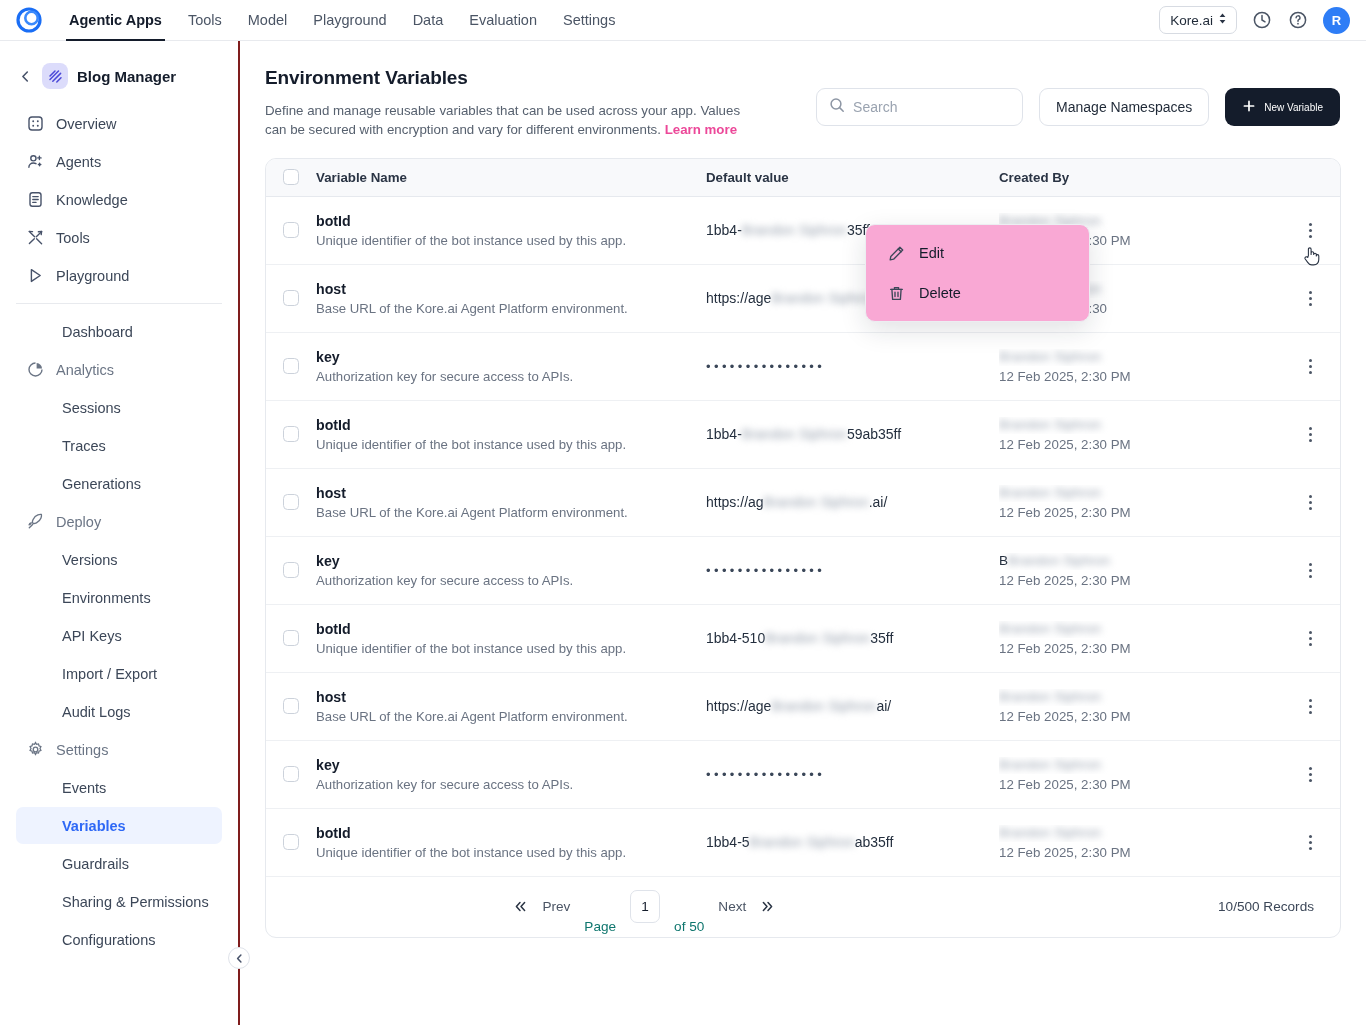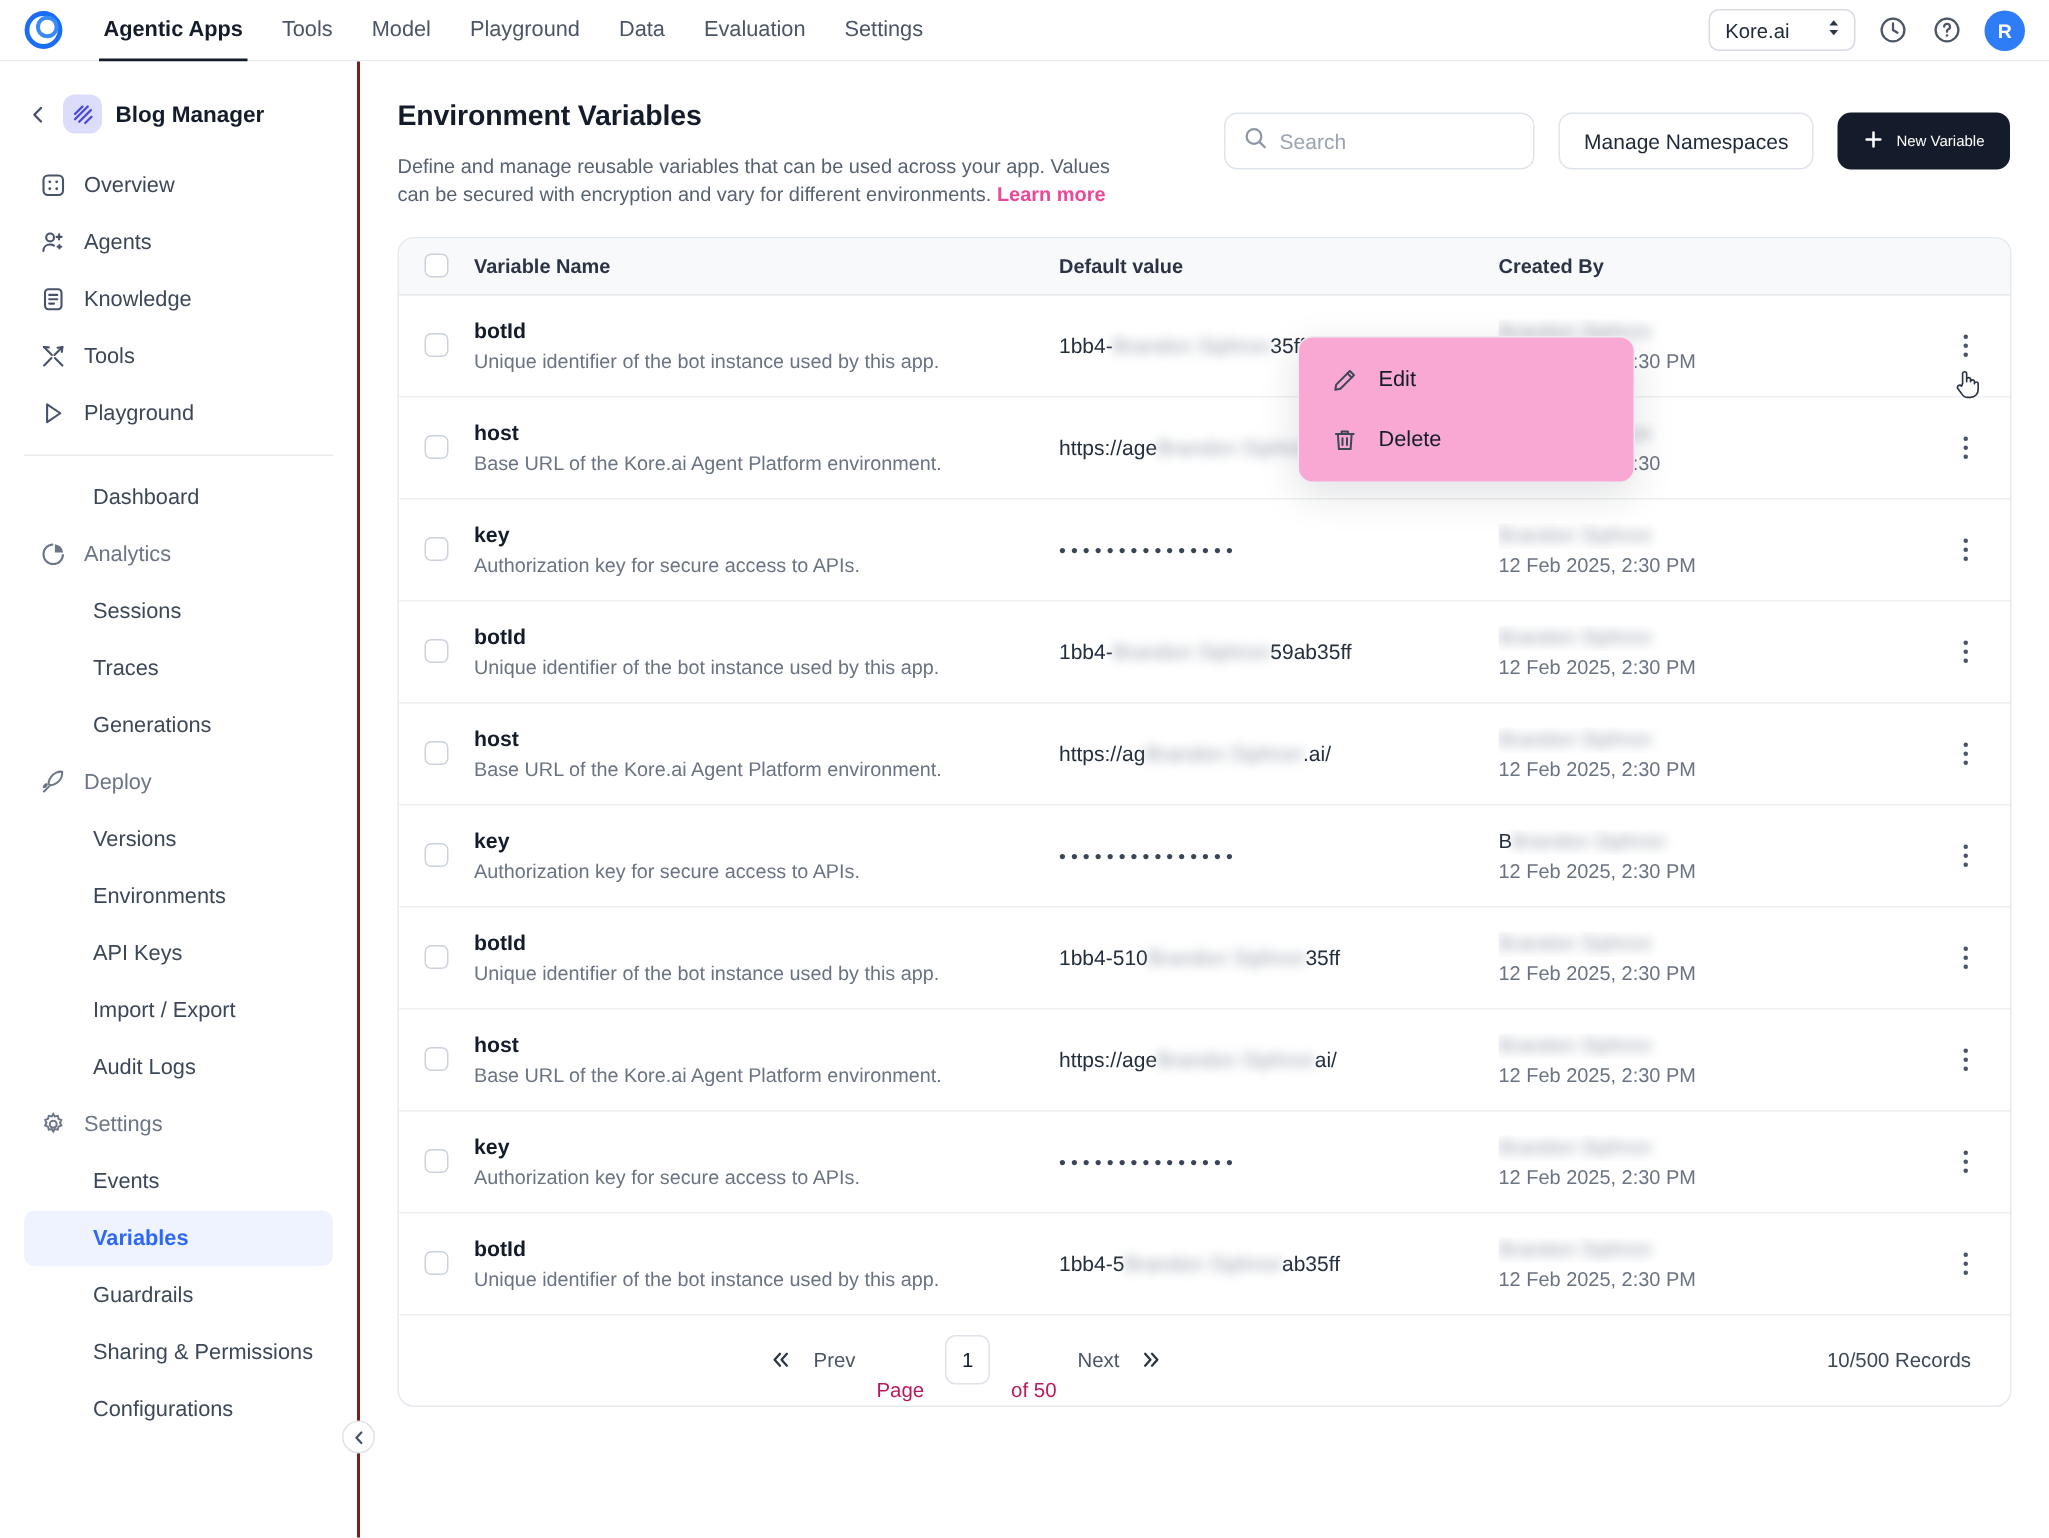--- a/index.html
+++ b/index.html
@@ -23,21 +23,21 @@
   .topnav-item {
     font-size: 14.5px; color: #4b5565; padding: 0 13px; height: 41px;
     display: flex; align-items: center; cursor: pointer; white-space: nowrap;
   }
   .topnav-item.active { color: #141c2b; font-weight: 600; position: relative; }
   .topnav-item.active::after {
     content: ""; position: absolute; left: 10px; right: 10px; bottom: 0; height: 2px; background: #141c2b;
   }
   .topnav-right { margin-left: auto; display: flex; align-items: center; gap: 14px; margin-right: 16px; }
   .org-select {
-    display: flex; align-items: center; gap: 24px;
+    display: flex; align-items: center; gap: 4px;
     border: 1px solid #d7dbe2; border-radius: 7px;
     height: 28px; padding: 0 8px 0 10px; font-size: 13.5px; color: #1f2937; cursor: pointer;
     background: #fff;
   }
   .icon-btn { width: 22px; height: 22px; color: #4b5565; cursor: pointer; display:flex; align-items:center; justify-content:center;}
   .avatar {
     width: 27px; height: 27px; border-radius: 50%; background: #2e7df6; color: #fff;
     display: flex; align-items: center; justify-content: center; font-size: 13px; font-weight: 600; cursor: pointer;
   }
 
@@ -74,21 +74,21 @@
   }
 
   
   .main { position: absolute; top: 41px; left: 240px; width: 1126px; height: 984px; background: #fff; overflow: hidden; }
   .page-head { padding: 26px 26px 0 25px; display: flex; align-items: flex-start; }
   .page-head-left { width: 560px; }
   .page-title { font-size: 19px; font-weight: 700; color: #141c2b; letter-spacing: -0.1px; }
   .page-desc { margin-top: 12px; font-size: 13.3px; line-height: 1.45; color: #57616f; max-width: 500px; }
   .page-desc a { color: #ec4899; text-decoration: none; font-weight: 600; }
 
-  .head-actions { margin-left: auto; display: flex; align-items: center; gap: 16px; margin-top: 8px; }
+  .head-actions { margin-left: auto; display: flex; align-items: center; gap: 16px; margin-top: 21px; }
   .search-box {
     width: 207px; height: 38px; border: 1px solid #dfe3ea; border-radius: 9px;
     display: flex; align-items: center; gap: 8px; padding: 0 12px; background: #fff;
   }
   .search-box input {
     border: none; outline: none; font-size: 14px; color: #1f2937; width: 100%;
     font-family: "Liberation Sans", sans-serif; background: transparent;
   }
   .search-box input::placeholder { color: #9aa3b0; }
   .btn-outline {
@@ -141,21 +141,21 @@
     vertical-align: baseline; user-select: none;
   }
   .by-name { font-size: 13.6px; color: #242f3e; height: 17px; overflow: hidden; }
   .by-date { font-size: 13.3px; color: #6a7382; margin-top: 3px; }
 
   
   .t-foot { height: 60px; display: flex; align-items: center; padding: 0 26px; }
   .pager { margin: 0 auto; display: flex; align-items: center; gap: 14px; font-size: 13.6px; color: #4b5565; }
   .pg-ico { cursor: pointer; color: #2a3444; font-size: 15px; display:flex; align-items:center;}
   .pg-link { cursor: pointer; color: #4b5565; }
-  .pg-label { color: #be185d; margin-top: 40px; }
+  .pg-label { color: #0f766e; margin-top: 40px; }
   .pg-input {
     width: 30px; height: 33px; border: 1px solid #dfe3ea; border-radius: 7px; text-align: center;
     font-size: 13.6px; color: #141c2b; font-family: "Liberation Sans", sans-serif; outline: none;
   }
   .records { margin-left: auto; font-size: 13.6px; color: #3c4758; }
 
   
   .ctx-menu {
     position: absolute; left: 865px; top: 224px; width: 225px;
     background: #f9a8d4; border: 1px solid #eceef2; border-radius: 10px;

